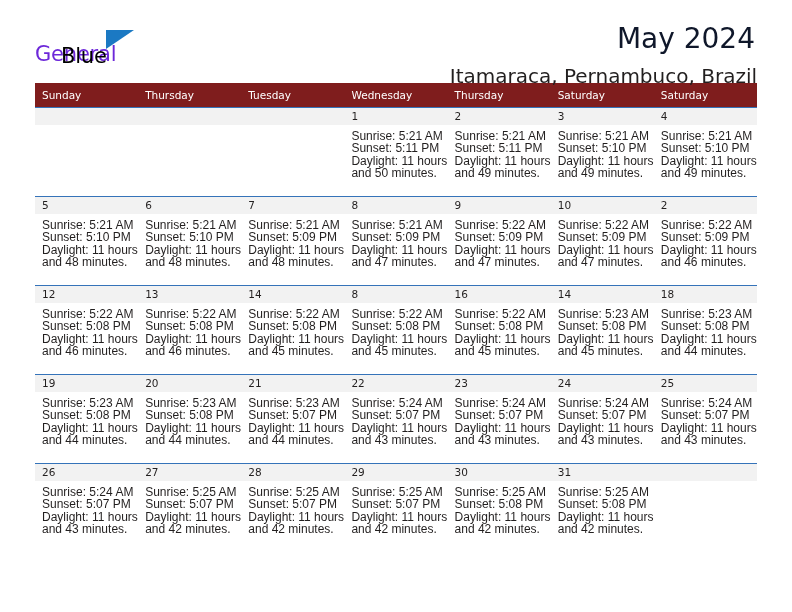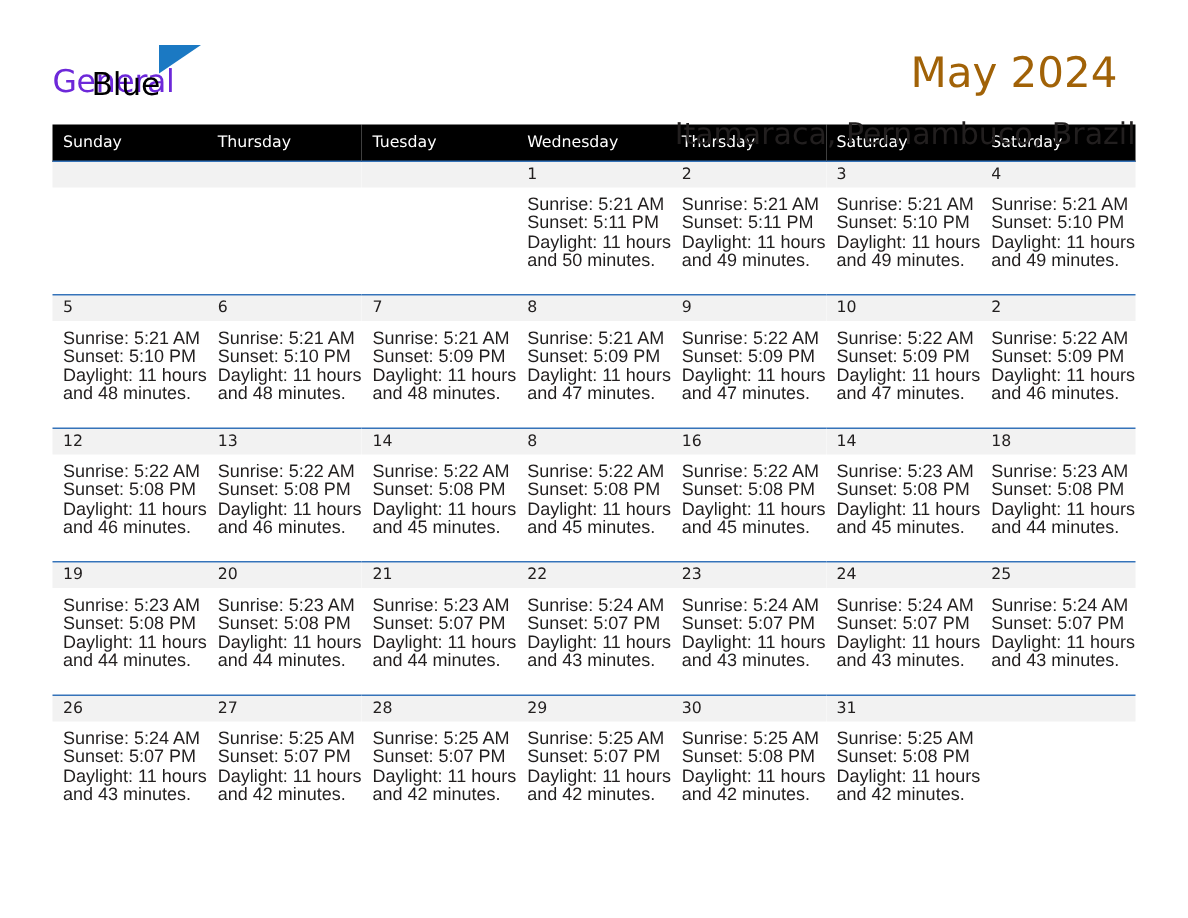--- a/index.html
+++ b/index.html
@@ -64,44 +64,44 @@
     height: 0;
     border-left: 28px solid #1b79c3;
     border-bottom: 19px solid transparent;
   }
   .title-block {
     text-align: right;
     padding-top: 22px;
   }
   .cal-title {
     font-size: 28px;
-    color: #a16207;
+    color: #0f172a;
     font-weight: normal;
     line-height: 1.1;
-    margin: 12px;
+    margin: 2px;
     font-family: "DejaVu Sans", sans-serif;
   }
   .cal-subtitle {
     font-size: 20px;
     color: #221f1f;
     margin-top: 9px;
     font-family: "DejaVu Sans", sans-serif;
   }
 
   
   .calendar {
     margin-top: 7px;
     width: 722px;
     border-collapse: collapse;
     table-layout: fixed;
   }
   .calendar col { width: 103.14px; }
 
   .dow-row th {
-    background: #000000;
+    background: #7f1d1d;
     color: #ffffff;
     font-weight: normal;
     font-size: 10.5px;
     text-align: left;
     padding: 5px 0 6px 7px;
     height: 13px;
     font-family: "DejaVu Sans", sans-serif;
   }
 
   .week-row td {

